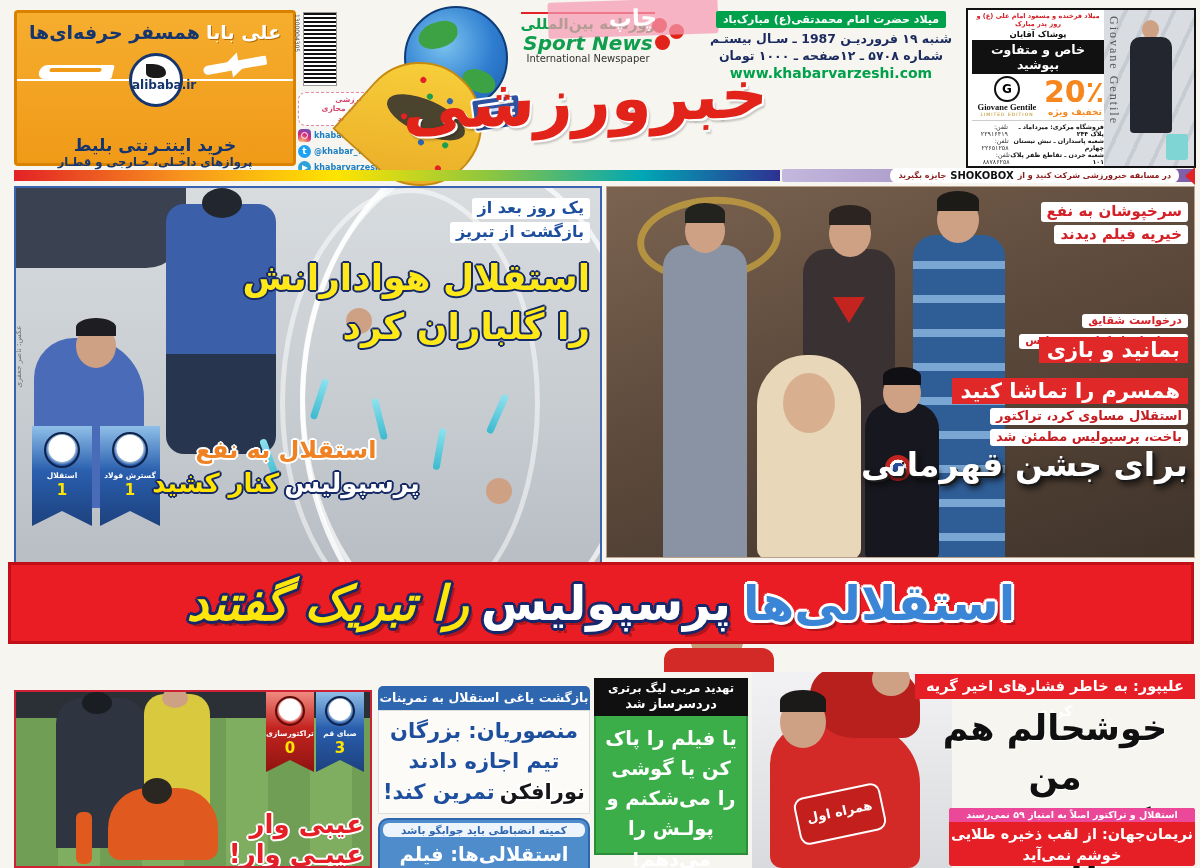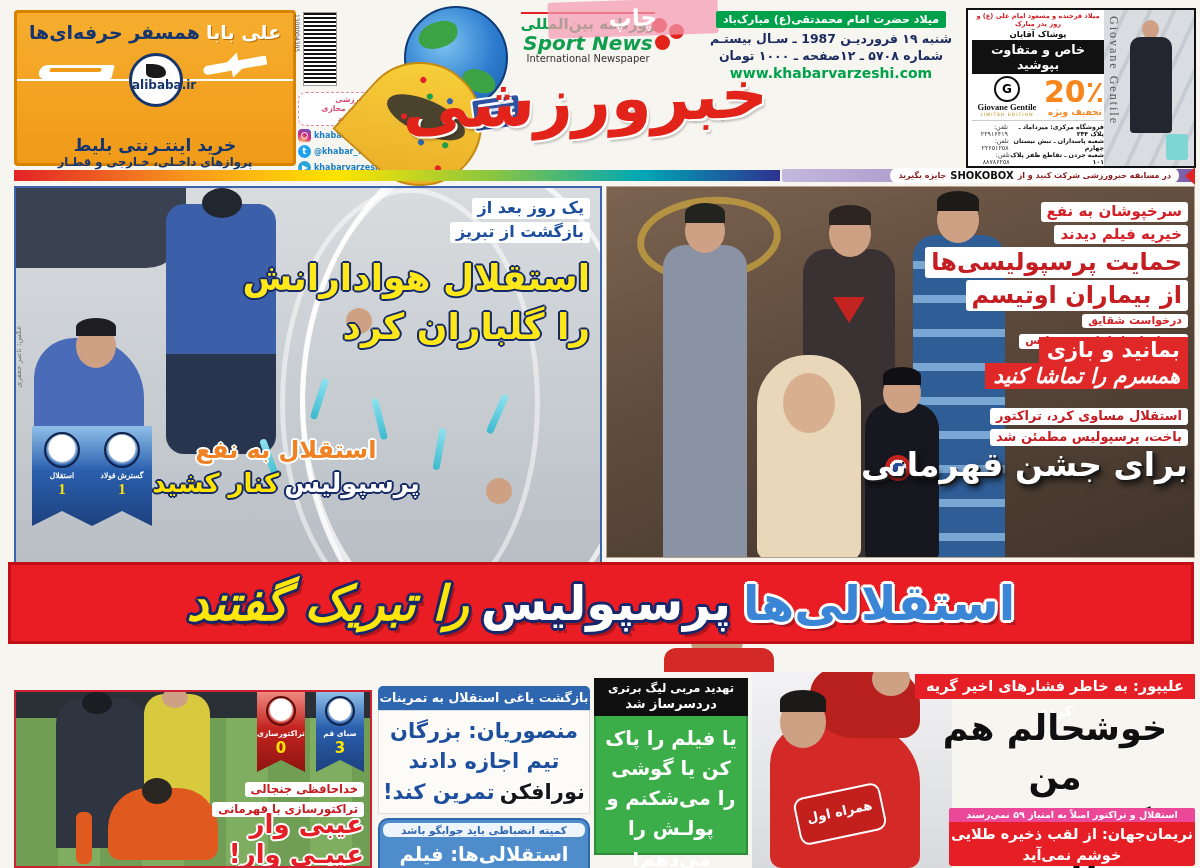--- a/index.html
+++ b/index.html
@@ -194,21 +194,21 @@
 
     <div class="abs rt" style="right:10px;top:10px;">
       <div><span class="chip b" style="color:#1d4f9e;font-size:16px;">یک روز بعد از</span></div>
       <div style="margin-top:3px;"><span class="chip b" style="color:#1d4f9e;font-size:16px;">بازگشت از تبریز</span></div>
     </div>
     <div class="abs rt b ol-n" style="right:10px;top:66px;font-size:36px;color:#ffe81a;line-height:1.35;">
       <div>استقلال هوادارانش</div>
       <div>را گلباران کرد</div>
     </div>
 
-    <div class="abs" style="left:16px;top:238px;display:flex;gap:0;direction:ltr;font-family:Liberation Serif, serif;">
+    <div class="abs" style="left:16px;top:238px;display:flex;gap:8px;direction:ltr;">
       <div class="pennant">
         <div class="plogo"></div>
         <div class="pname">استقلال</div>
         <div class="pscore">1</div>
       </div>
       <div class="pennant">
         <div class="plogo"></div>
         <div class="pname">گسترش فولاد</div>
         <div class="pscore">1</div>
       </div>
@@ -242,31 +242,27 @@
     <div class="head" style="left:176px;top:186px;width:52px;height:60px;background:#d9b08f;"></div>
     <div class="blob" style="left:258px;top:216px;width:74px;height:156px;background:#17171f;border-radius:26px 26px 6px 6px;"></div>
     <div class="head" style="left:276px;top:186px;width:38px;height:40px;"></div>
     <div class="head" style="left:276px;top:180px;width:38px;height:18px;background:#101014;border-radius:50% 50% 0 0;"></div>
     <div style="position:absolute;left:278px;top:268px;width:26px;height:26px;border-radius:50%;background:radial-gradient(circle,#2a4fa0 28%,#fff 30% 45%,#c42420 47%);"></div>
 
     <div class="abs rt" style="right:6px;top:14px;">
       <div><span class="chip b" style="color:#d42027;font-size:15px;">سرخپوشان به نفع</span></div>
       <div style="margin-top:2px;"><span class="chip b" style="color:#d42027;font-size:15px;">خیریه فیلم دیدند</span></div>
     </div>
-    <div class="abs rt" style="right:6px;top:60px;">
-      <div><span class="chip b" style="color:#c41d22;font-size:24px;">حمایت پرسپولیسی‌ها</span></div>
-      <div style="margin-top:2px;"><span class="chip b" style="color:#c41d22;font-size:24px;">از بیماران اوتیسم</span></div>
-    </div>
     <div class="abs rt" style="right:6px;top:122px;">
       <div><span class="chip b" style="color:#d42027;font-size:11px;">درخواست شقایق</span></div>
       <div style="margin-top:1px;"><span class="chip b" style="color:#d42027;font-size:11px;">دهقان از بازیکنان پرسپولیس</span></div>
     </div>
     <div class="abs rt" style="right:6px;top:150px;">
       <div><span class="b" style="background:#e02828;color:#fff;font-size:21px;padding:1px 8px;display:inline-block;">بمانید و بازی</span></div>
-      <div style="margin-top:0;font-style:italic;"><span class="b" style="background:#e02828;color:#fff;font-size:21px;padding:1px 8px;display:inline-block;">همسرم را تماشا کنید</span></div>
+      <div style="margin-top:15px;"><span class="b" style="background:#e02828;color:#fff;font-size:21px;padding:1px 8px;display:inline-block;">همسرم را تماشا کنید</span></div>
     </div>
     <div class="abs rt" style="right:6px;top:218px;">
       <div><span class="chip b" style="color:#c41d22;font-size:13px;">استقلال مساوی کرد، تراکتور</span></div>
       <div style="margin-top:1px;"><span class="chip b" style="color:#c41d22;font-size:13px;">باخت، پرسپولیس مطمئن شد</span></div>
     </div>
     <div class="abs rt b" style="right:6px;top:256px;color:#fff;font-size:33px;line-height:1.35;text-shadow:2px 2px 0 #1a1a1a,3px 4px 6px rgba(0,0,0,.8);">
       <div>برای جشن قهرمانی</div>
     </div>
   </div>
 
@@ -285,35 +281,31 @@
   <div class="abs" style="left:14px;top:690px;width:358px;height:178px;border:2px solid #c23;box-sizing:border-box;background:repeating-linear-gradient(90deg,#6f9e54 0 42px,#7fae60 42px 84px);overflow:hidden;">
     <div style="position:absolute;left:0;top:0;right:0;height:26px;background:#2a3036;"></div>
     <div class="blob" style="left:40px;top:6px;width:90px;height:150px;background:#2e3440;border-radius:26px 26px 0 0;"></div>
     <div class="head" style="left:66px;top:0;width:30px;height:22px;background:#1a1d22;"></div>
     <div class="blob" style="left:128px;top:2px;width:66px;height:130px;background:#d8c93e;border-radius:20px 20px 0 0;"></div>
     <div class="head" style="left:146px;top:-4px;width:26px;height:20px;"></div>
     <div class="blob" style="left:92px;top:96px;width:110px;height:72px;background:#e05a1f;border-radius:40px 40px 12px 12px;"></div>
     <div class="head" style="left:126px;top:86px;width:30px;height:26px;background:#2a2622;"></div>
     <div class="blob" style="left:60px;top:120px;width:16px;height:52px;background:#e05a1f;border-radius:6px;"></div>
 
-    <div class="abs" style="right:6px;top:0;display:flex;gap:11px;direction:ltr;">
+    <div class="abs" style="right:6px;top:0;display:flex;gap:2px;direction:ltr;">
       <div class="pennant red sm">
         <div class="plogo"></div>
         <div class="pname">تراکتورسازی</div>
         <div class="pscore">0</div>
       </div>
       <div class="pennant sm">
         <div class="plogo"></div>
         <div class="pname">صبای قم</div>
         <div class="pscore">3</div>
       </div>
-    </div>
-    <div class="abs rt" style="right:6px;top:86px;">
-      <div><span class="chip b" style="color:#c41d22;font-size:11.5px;">خداحافظی جنجالی</span></div>
-      <div style="margin-top:1px;"><span class="chip b" style="color:#c41d22;font-size:11.5px;">تراکتورسازی با قهرمانی</span></div>
     </div>
     <div class="abs rt b ol-w" style="right:6px;top:118px;color:#e61e25;font-size:26px;line-height:1.15;">
       <div>عیبی وار</div>
       <div>عیبـی وار!</div>
     </div>
   </div>
 
   <div class="abs" style="left:378px;top:686px;width:212px;">
     <div class="ctr b" style="background:#2f66b0;color:#fff;font-size:12.5px;height:24px;line-height:24px;border-radius:5px 5px 0 0;">بازگشت یاغی استقلال به تمرینات</div>
     <div class="ctr" style="background:#fcfbf7;border:1px solid #ddd;padding:5px 2px 6px;line-height:1.45;">

